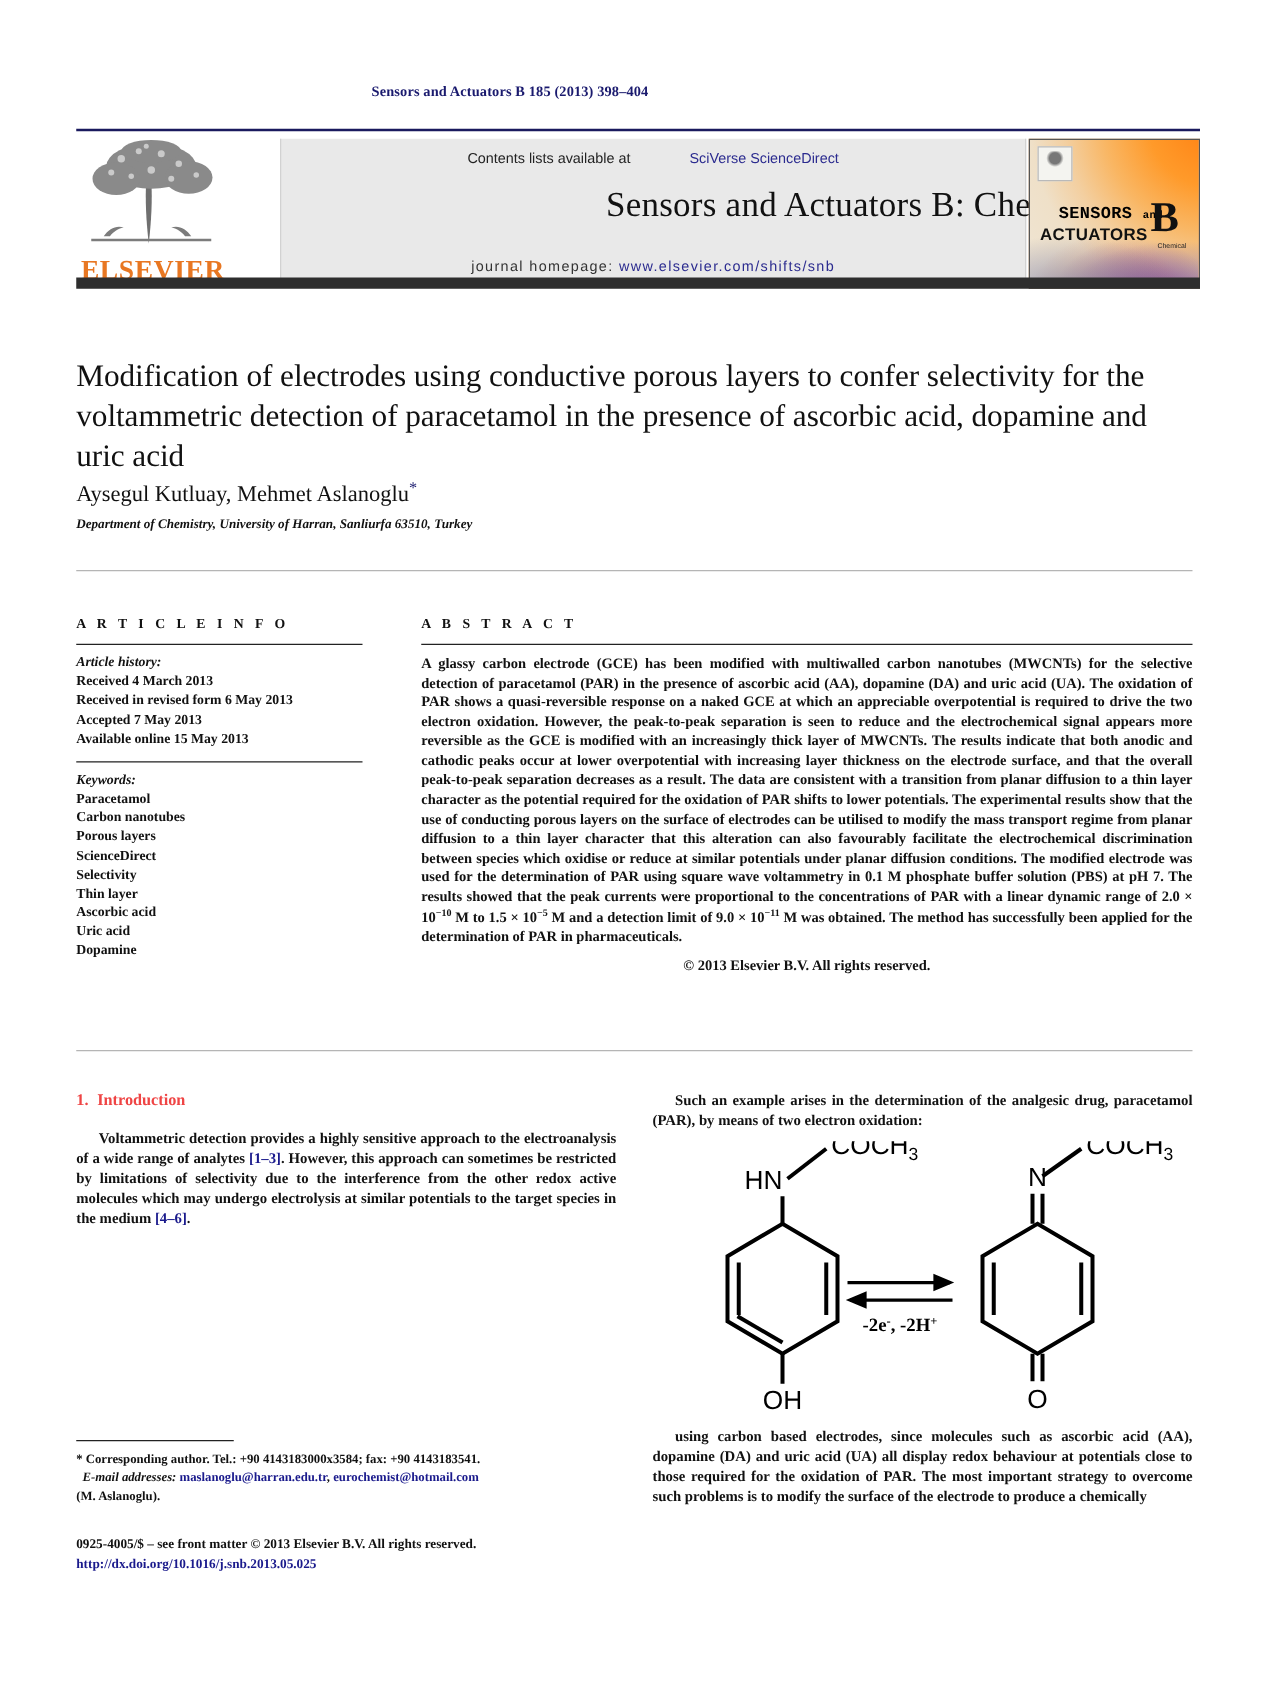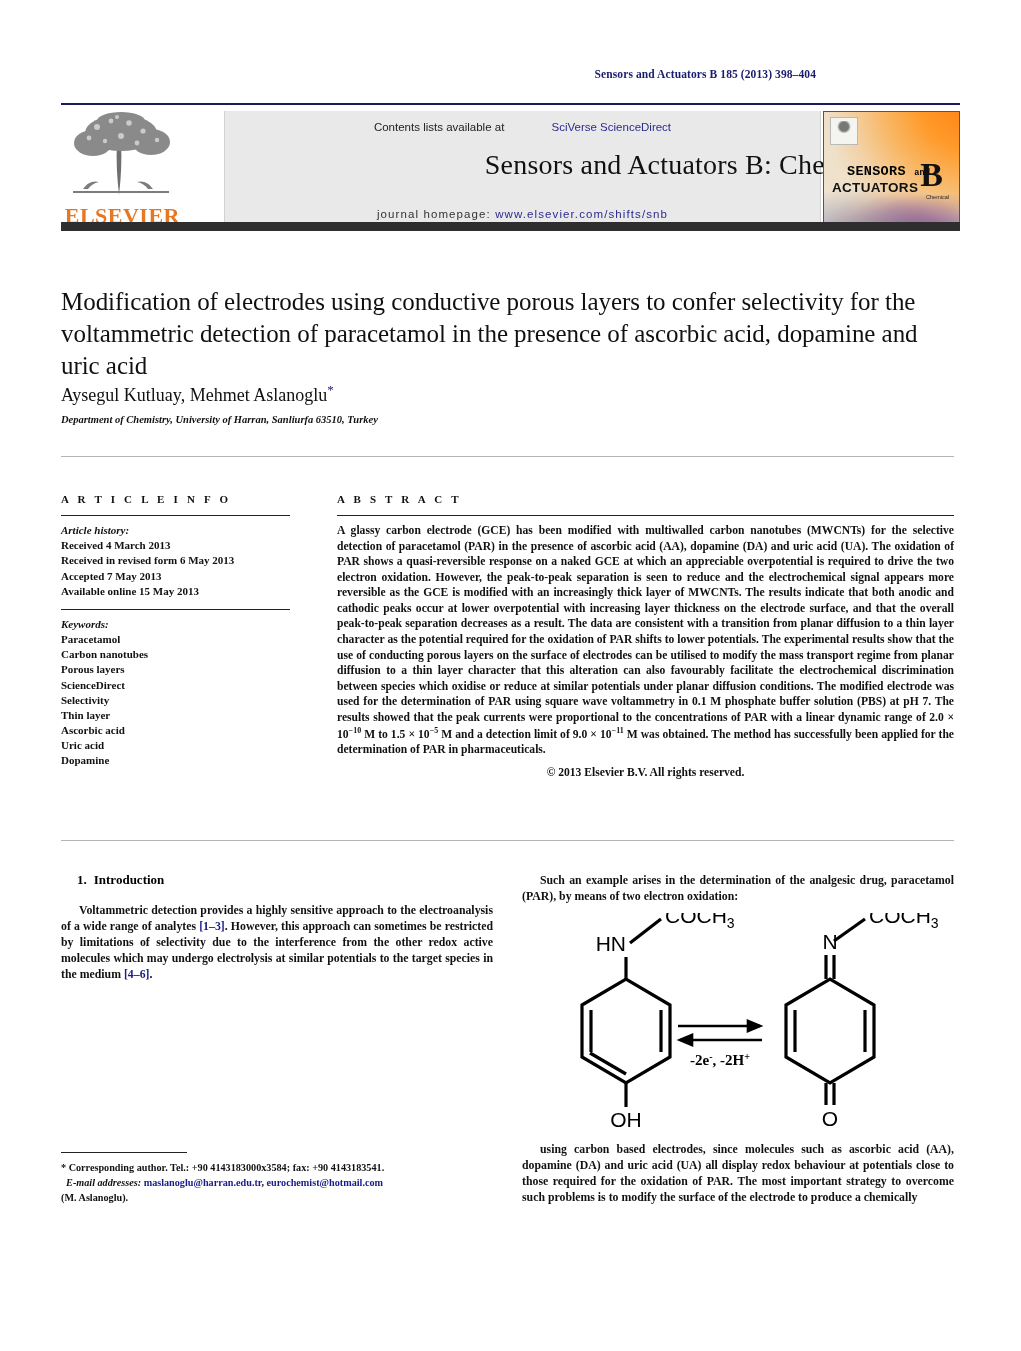--- a/index.html
+++ b/index.html
@@ -19,21 +19,21 @@
     position: absolute;
     left: 0; top: 0;
     width: 1021px;
     height: 1351px;
   }
 
   
   .running-head {
     position: absolute;
     top: 68px; left: 0; width: 816px;
-    text-align: right;
+    text-align: center;
     font-size: 11.5px;
     font-weight: bold;
     color: #1a1a6e;
     letter-spacing: .1px;
   }
 
   
   .masthead {
     position: absolute;
     top: 103px; left: 61px;
@@ -230,22 +230,22 @@
     position: absolute;
     top: 872px; left: 61px; width: 432px;
   }
   .col-right {
     position: absolute;
     top: 872px; left: 522px; width: 432px;
   }
   .h2 {
     font-size: 13px;
     font-weight: bold;
-    color: #000000;
-    margin: 0 0 14px 16px;
+    color: #ef4444;
+    margin: 0 0 14px 0;
   }
   .h2 .num { margin-right: 7px; }
   .para {
     font-size: 11.8px;
     line-height: 1.36;
     text-align: justify;
     text-indent: 18px;
     color: #111;
     font-weight: bold;
     margin: 0 0 9px 0;
@@ -466,14 +466,18 @@
   <div class="footnote">
     <div class="frule"></div>
     <div class="fn">
       <span>*</span><span> Corresponding author. Tel.: +90 4143183000x3584; fax: +90 4143183541.</span><br>
       &nbsp;&nbsp;<span class="it">E-mail addresses:</span>
       <span class="mail">maslanoglu@harran.edu.tr</span><span>, </span><span class="mail">eurochemist@hotmail.com</span><br>
       <span>(M. Aslanoglu).</span>
     </div>
   </div>
 
+  <div class="imprint">
+    <div>0925-4005/$ – see front matter © 2013 Elsevier B.V. All rights reserved.</div>
+    <div class="doi">http://dx.doi.org/10.1016/j.snb.2013.05.025</div>
+  </div>
 
 </div>
 
 </body></html>

